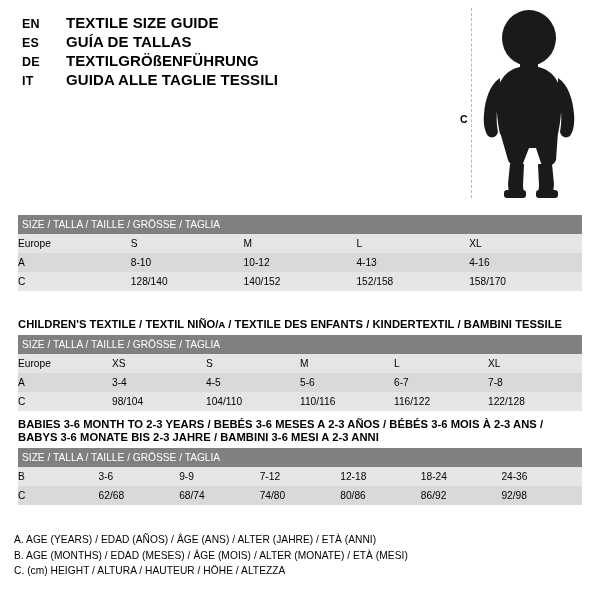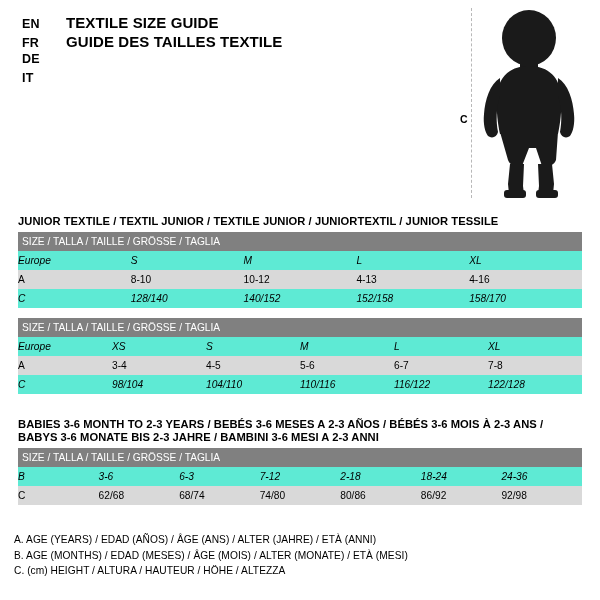--- a/index.html
+++ b/index.html
@@ -108,22 +108,21 @@
     font-weight: normal;
     font-size: 10.2px;
   }
   tr.head-row td.label-cell {
     padding-left: 4px;
   }
   tr.alt-row td {
     background: #d9d9d9;
   }
   tr.plain-row td {
-    background: #5eead4;
-    font-style: italic;
+    background: #e5e5e5;
   }
   td.label-cell {
     padding-left: 4px;
   }
   td.val-cell {
     text-align: left;
   }
 
   
   .legend {
@@ -142,28 +141,30 @@
 <body>
 
 <div class="page">
 
   <div class="lang-block">
     <div class="lang-row">
       <span class="lang-code">EN</span>
       <span class="lang-title">TEXTILE SIZE GUIDE</span>
     </div>
     <div class="lang-row">
-      <span class="lang-code">FR</span>
-      <span class="lang-title">GUIDE DES TAILLES TEXTILE</span>
+      <span class="lang-code">ES</span>
+      <span class="lang-title">GUÍA DE TALLAS</span>
     </div>
     <div class="lang-row">
       <span class="lang-code">DE</span>
+      <span class="lang-title">TEXTILGRÖßENFÜHRUNG</span>
     </div>
     <div class="lang-row">
       <span class="lang-code">IT</span>
+      <span class="lang-title">GUIDA ALLE TAGLIE TESSILI</span>
     </div>
   </div>
 
   <div class="figure-area">
     <div class="dash-line"></div>
     <div class="c-label">C</div>
     <svg class="figure-svg" width="110" height="192" viewBox="0 0 110 192">
       <g fill="#1a1a1a">
 
         <ellipse cx="53" cy="30" rx="27" ry="28"></ellipse>
@@ -182,21 +183,20 @@
 
         <path d="M62 156 L76 156 L78 176 L77 186 L62 186 L63 178 Z"></path>
 
         <rect x="28" y="182" width="22" height="8" rx="3"></rect>
         <rect x="60" y="182" width="22" height="8" rx="3"></rect>
       </g>
     </svg>
   </div>
 
   <div class="section" style="top:215px;">
-    <div class="section-title">JUNIOR TEXTILE / TEXTIL JUNIOR / TEXTILE JUNIOR / JUNIORTEXTIL / JUNIOR TESSILE</div>
     <table class="size-table">
       <tbody>
           <tr class="head-row">
         <td class="label-cell" colspan="5">SIZE / TALLA / TAILLE / GRÖSSE / TAGLIA</td>
       </tr>
       <tr class="plain-row">
         <td class="label-cell" style="width:90px">Europe</td>
         <td class="val-cell">S</td>
         <td class="val-cell">M</td>
         <td class="val-cell">L</td>
@@ -214,20 +214,21 @@
         <td class="val-cell">128/140</td>
         <td class="val-cell">140/152</td>
         <td class="val-cell">152/158</td>
         <td class="val-cell">158/170</td>
       </tr>
     </tbody>
       </table>
   </div>
 
   <div class="section" style="top:318px;">
+    <div class="section-title">CHILDREN'S TEXTILE / TEXTIL NIÑO/ᴀ / TEXTILE DES ENFANTS / KINDERTEXTIL / BAMBINI TESSILE</div>
     <table class="size-table">
       <tbody>
           <tr class="head-row">
         <td class="label-cell" colspan="6">SIZE / TALLA / TAILLE / GRÖSSE / TAGLIA</td>
       </tr>
       <tr class="plain-row">
         <td class="label-cell" style="width:90px">Europe</td>
         <td class="val-cell">XS</td>
         <td class="val-cell">S</td>
         <td class="val-cell">M</td>
@@ -258,23 +259,23 @@
     <div class="section-title">BABIES 3-6 MONTH TO 2-3 YEARS / BEBÉS 3-6 MESES A 2-3 AÑOS / BÉBÉS 3-6 MOIS À 2-3 ANS /</div>
     <div class="section-title" style="margin-top:-4px;">BABYS 3-6 MONATE BIS 2-3 JAHRE / BAMBINI 3-6 MESI A 2-3 ANNI</div>
     <table class="size-table">
       <tbody>
           <tr class="head-row">
         <td class="label-cell" colspan="7">SIZE / TALLA / TAILLE / GRÖSSE / TAGLIA</td>
       </tr>
       <tr class="plain-row">
         <td class="label-cell" style="width:90px">B</td>
         <td class="val-cell">3-6</td>
-        <td class="val-cell">6-3</td>
+        <td class="val-cell">9-9</td>
         <td class="val-cell">7-12</td>
-        <td class="val-cell">2-18</td>
+        <td class="val-cell">12-18</td>
         <td class="val-cell">18-24</td>
         <td class="val-cell">24-36</td>
       </tr>
       <tr class="alt-row">
         <td class="label-cell">C</td>
         <td class="val-cell">62/68</td>
         <td class="val-cell">68/74</td>
         <td class="val-cell">74/80</td>
         <td class="val-cell">80/86</td>
         <td class="val-cell">86/92</td>

